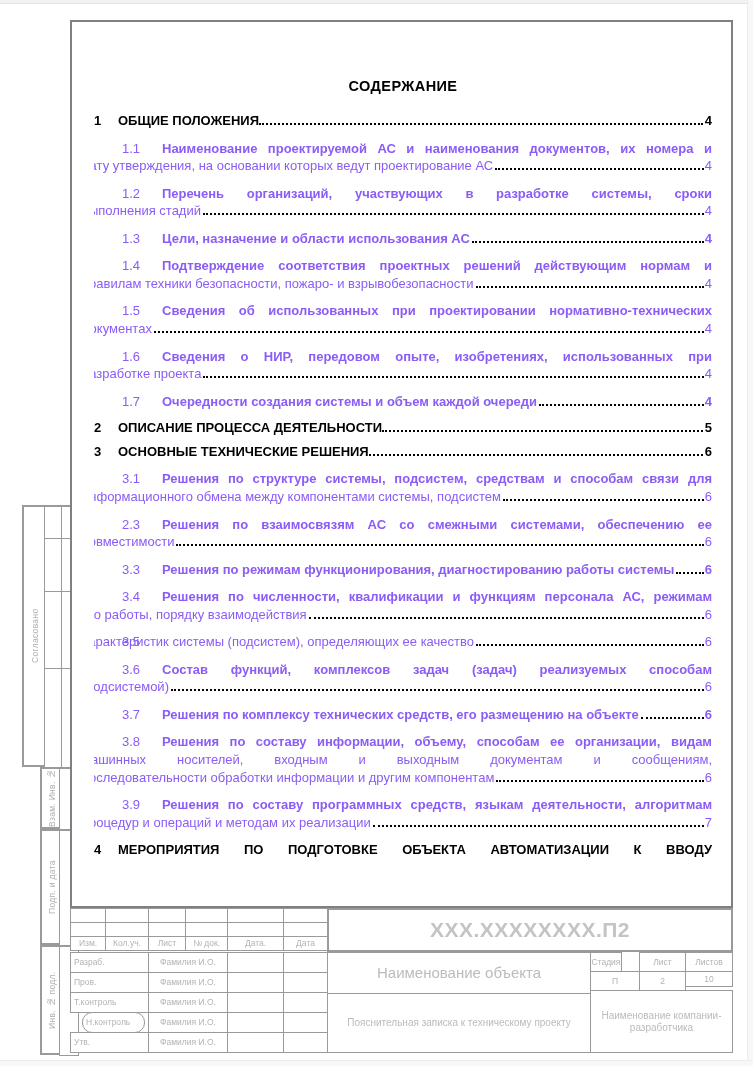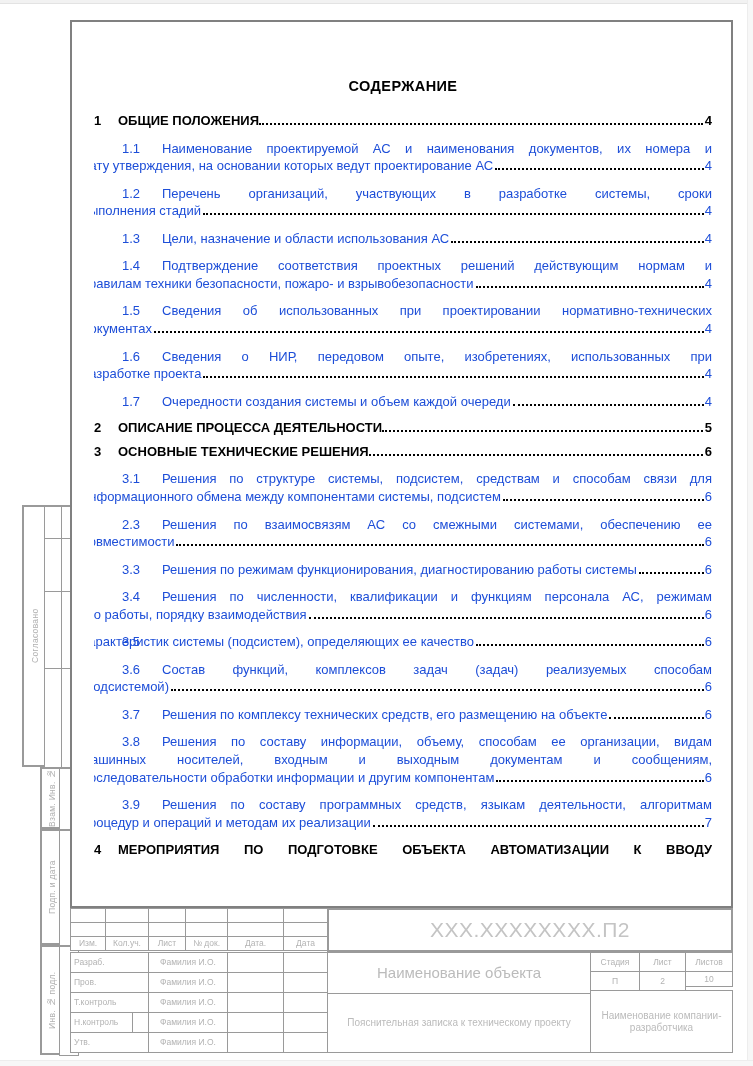--- a/index.html
+++ b/index.html
@@ -106,33 +106,34 @@
   .toc-h1-multi .l2 .lbl { white-space: nowrap; }
   .toc-h1-multi .l2 .dots {
     flex: 1 1 auto;
     border-bottom: 2.2px dotted #000;
     margin: 0 1px 3px 0;
     height: 2px;
   }
 
   .toc-h2 {
     font-size: 13px;
-    color: #1d4ed8;
+    color: #8b5cf6;
     margin: 10px 0 10px 0;
     line-height: 1.35;
     padding-left: 28px;
     position: relative;
   }
   .toc-h2 .num {
     position: absolute;
     left: 28px; top: 0;
     width: 40px;
   }
   .toc-h2 .body {
     padding-left: 40px;
+    font-weight: bold;
   }
   .toc-h2 .line {
     display: flex;
     align-items: baseline;
   }
   .toc-h2 .line.justify {
     display: block;
     text-align: justify;
     text-align-last: justify;
   }
@@ -205,21 +206,21 @@
     color: #b3b3b3;
     display: flex;
     align-items: center;
     justify-content: center;
     text-align: center;
     line-height: 1.18;
     overflow: hidden;
     white-space: nowrap;
   }
   .sb.left { justify-content: flex-start; padding-left: 3px; }
-  .sb.thick { border: 2px solid #9a9a9a; }
+  .sb.thick { border: 2px solid #9a9a9a; font-weight: bold; }
   .sb.wrap { white-space: normal; }
   .sb.doccode {
     font-size: 21px;
     color: #c4c4c4;
     letter-spacing: 0.5px;
   }
   .sb.big { font-size: 15px; color: #bbbbbb; }
   .sb.med { font-size: 10px; color: #bbbbbb; }
 </style>
 </head>
@@ -517,37 +518,37 @@
     <div class="sb left" style="left:0px; top:64px; width:79px; height:21px;">Пров.</div>
     <div class="sb" style="left:78px; top:64px; width:80px; height:21px;">Фамилия И.О.</div>
     <div class="sb" style="left:157px; top:64px; width:57px; height:21px;"></div>
     <div class="sb" style="left:213px; top:64px; width:45px; height:21px;"></div>
 
     <div class="sb left" style="left:0px; top:84px; width:79px; height:21px;">Т.контроль</div>
     <div class="sb" style="left:78px; top:84px; width:80px; height:21px;">Фамилия И.О.</div>
     <div class="sb" style="left:157px; top:84px; width:57px; height:21px;"></div>
     <div class="sb" style="left:213px; top:84px; width:45px; height:21px;"></div>
 
-    <div class="sb left" style="left:0px; top:104px; width:63px; height:21px;">Н.контроль</div>
+    <div class="sb left" style="left:12px; top:104px; width:63px; height:21px;border-radius:10px;">Н.контроль</div>
     <div class="sb" style="left:78px; top:104px; width:80px; height:21px;">Фамилия И.О.</div>
     <div class="sb" style="left:157px; top:104px; width:57px; height:21px;"></div>
     <div class="sb" style="left:213px; top:104px; width:45px; height:21px;"></div>
 
     <div class="sb left" style="left:0px; top:124px; width:79px; height:21px;">Утв.</div>
     <div class="sb" style="left:78px; top:124px; width:80px; height:21px;">Фамилия И.О.</div>
     <div class="sb" style="left:157px; top:124px; width:57px; height:21px;"></div>
     <div class="sb" style="left:213px; top:124px; width:45px; height:21px;"></div>
 
     <div class="sb doccode thick" style="left:257px; top:0px; width:406px; height:44px;">XXX.XXXXXXXX.П2</div>
 
     <div class="sb big wrap" style="left:257px; top:44px; width:264px; height:42px; padding:0 6px;">Наименование объекта</div>
 
     <div class="sb med wrap" style="left:257px; top:85px; width:264px; height:60px; padding:0 6px;">Пояснительная записка к техническому проекту</div>
 
-    <div class="sb" style="left:520px; top:44px; width:50px; height:20px;text-align:center;">Стадия</div>
+    <div class="sb" style="left:520px; top:44px; width:32px; height:20px;text-align:center;">Стадия</div>
     <div class="sb" style="left:569px; top:44px; width:47px; height:20px;">Лист</div>
     <div class="sb" style="left:615px; top:44px; width:48px; height:20px;">Листов</div>
 
     <div class="sb" style="left:520px; top:63px; width:50px; height:20px;">П</div>
     <div class="sb" style="left:569px; top:63px; width:47px; height:20px;">2</div>
     <div class="sb" style="left:615px; top:63px; width:48px; height:16px;">10</div>
 
     <div class="sb med wrap" style="left:520px; top:82px; width:143px; height:63px; padding:0 5px;">Наименование компании-разработчика</div>
   </div>
 

